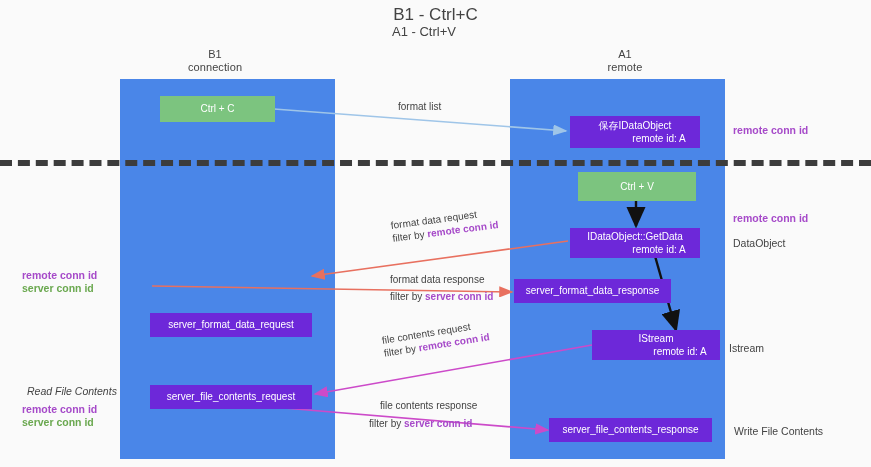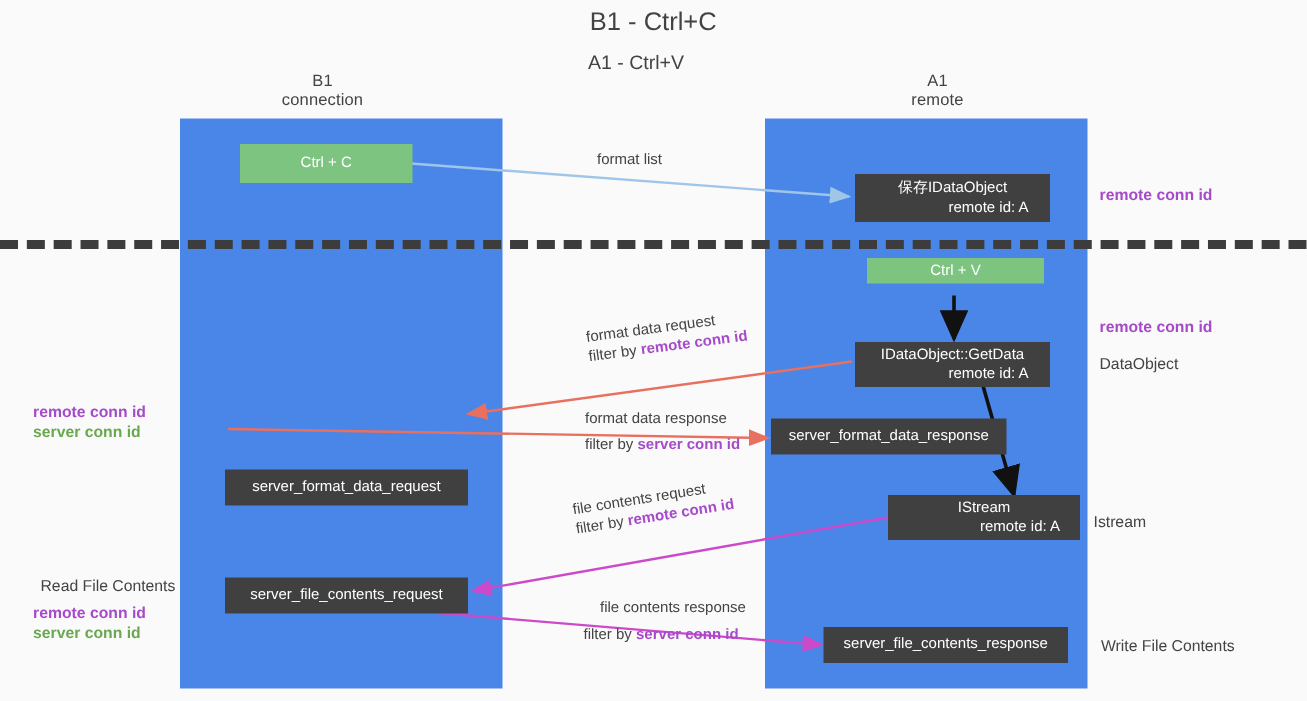--- a/index.html
+++ b/index.html
@@ -22,21 +22,21 @@
   }
 
   .node{
     position:absolute;display:flex;flex-direction:column;
     align-items:center;justify-content:center;
     color:#ffffff;font-size:10px;line-height:13.5px;
     text-align:center;box-sizing:border-box;
     padding:3px 4px;
   }
   .node.green{background:#7cc47f;}
-  .node.orange{background:#404040;}
+  .node.orange{background:#6d28d9;}
   .node .l2{display:block;margin-left:48px;}
 
   .ann{
     position:absolute;font-size:10.5px;line-height:14px;
     color:#434343;white-space:nowrap;
   }
   .purple{color:#a64ac9;font-weight:bold;}
   .green-t{color:#6aa84f;font-weight:bold;}
 
   .edge-label{
@@ -50,21 +50,21 @@
     position:absolute;left:0;top:160px;width:871px;height:0;
     border-top:6px dashed #3c3c3c;
   }
 </style>
 </head>
 <body>
 
 <div id="stage">
 
   <div class="ann" style="left:0;top:8px;width:871px;text-align:center;font-size:17px;color:#434343;">B1 - Ctrl+C</div>
-  <div class="ann" style="left:0;top:35px;width:848px;text-align:center;font-size:13px;color:#434343;">A1 - Ctrl+V</div>
+  <div class="ann" style="left:0;top:25px;width:848px;text-align:center;font-size:13px;color:#434343;">A1 - Ctrl+V</div>
 
   <div class="lane-title" style="left:150px;top:48px;width:130px;">
     <div>B1</div>
     <div>connection</div>
   </div>
   <div class="lane-title" style="left:560px;top:48px;width:130px;">
     <div>A1</div>
     <div>remote</div>
   </div>
 
@@ -104,21 +104,21 @@
 
   <div class="node green" style="left:160px;top:96px;width:115px;height:26px;">
     <span>Ctrl + C</span>
   </div>
 
   <div class="node orange" style="left:570px;top:116px;width:130px;height:32px;">
     <span>保存IDataObject</span>
     <span class="l2">remote id: A</span>
   </div>
 
-  <div class="node green" style="left:578px;top:172px;width:118px;height:17px;">
+  <div class="node green" style="left:578px;top:172px;width:118px;height:29px;">
     <span>Ctrl + V</span>
   </div>
 
   <div class="node orange" style="left:570px;top:228px;width:130px;height:30px;">
     <span>IDataObject::GetData</span>
     <span class="l2">remote id: A</span>
   </div>
 
   <div class="node orange" style="left:150px;top:268px;width:162px;height:24px;margin-top:45px;">
     <span>server_format_data_request</span>
@@ -159,39 +159,39 @@
     </div>
   </div>
 
   <div class="edge-label" style="left:381px;top:334px;transform:rotate(-9deg);">
     <div>file contents request</div>
     <div>
       <span>filter by </span><span class="hl p">remote conn id</span>
     </div>
   </div>
 
-  <div class="edge-label" style="left:400px;top:399px;">
+  <div class="edge-label" style="left:380px;top:399px;">
     <div>file contents response</div>
     <div style="margin-top:5px;margin-left:-11px;">
       <span>filter by </span><span class="hl p">server conn id</span>
     </div>
   </div>
 
   <div class="ann purple" style="left:733px;top:123px;">remote conn id</div>
 
   <div class="ann purple" style="left:733px;top:211px;">remote conn id</div>
 
   <div class="ann" style="left:733px;top:236px;">DataObject</div>
 
   <div class="ann" style="left:729px;top:341px;">Istream</div>
 
   <div class="ann" style="left:734px;top:424px;">Write File Contents</div>
 
   <div class="ann purple" style="left:22px;top:268px;">remote conn id</div>
   <div class="ann green-t" style="left:22px;top:281px;">server conn id</div>
 
-  <div class="ann" style="left:27px;top:384px;">Read File Contents</div>
+  <div class="ann" style="left:27px;top:384px;font-style:italic;">Read File Contents</div>
   <div class="ann purple" style="left:22px;top:402px;">remote conn id</div>
   <div class="ann green-t" style="left:22px;top:415px;">server conn id</div>
 
   <div class="dash-sep"></div>
 
 </div>
 
 </body></html>

